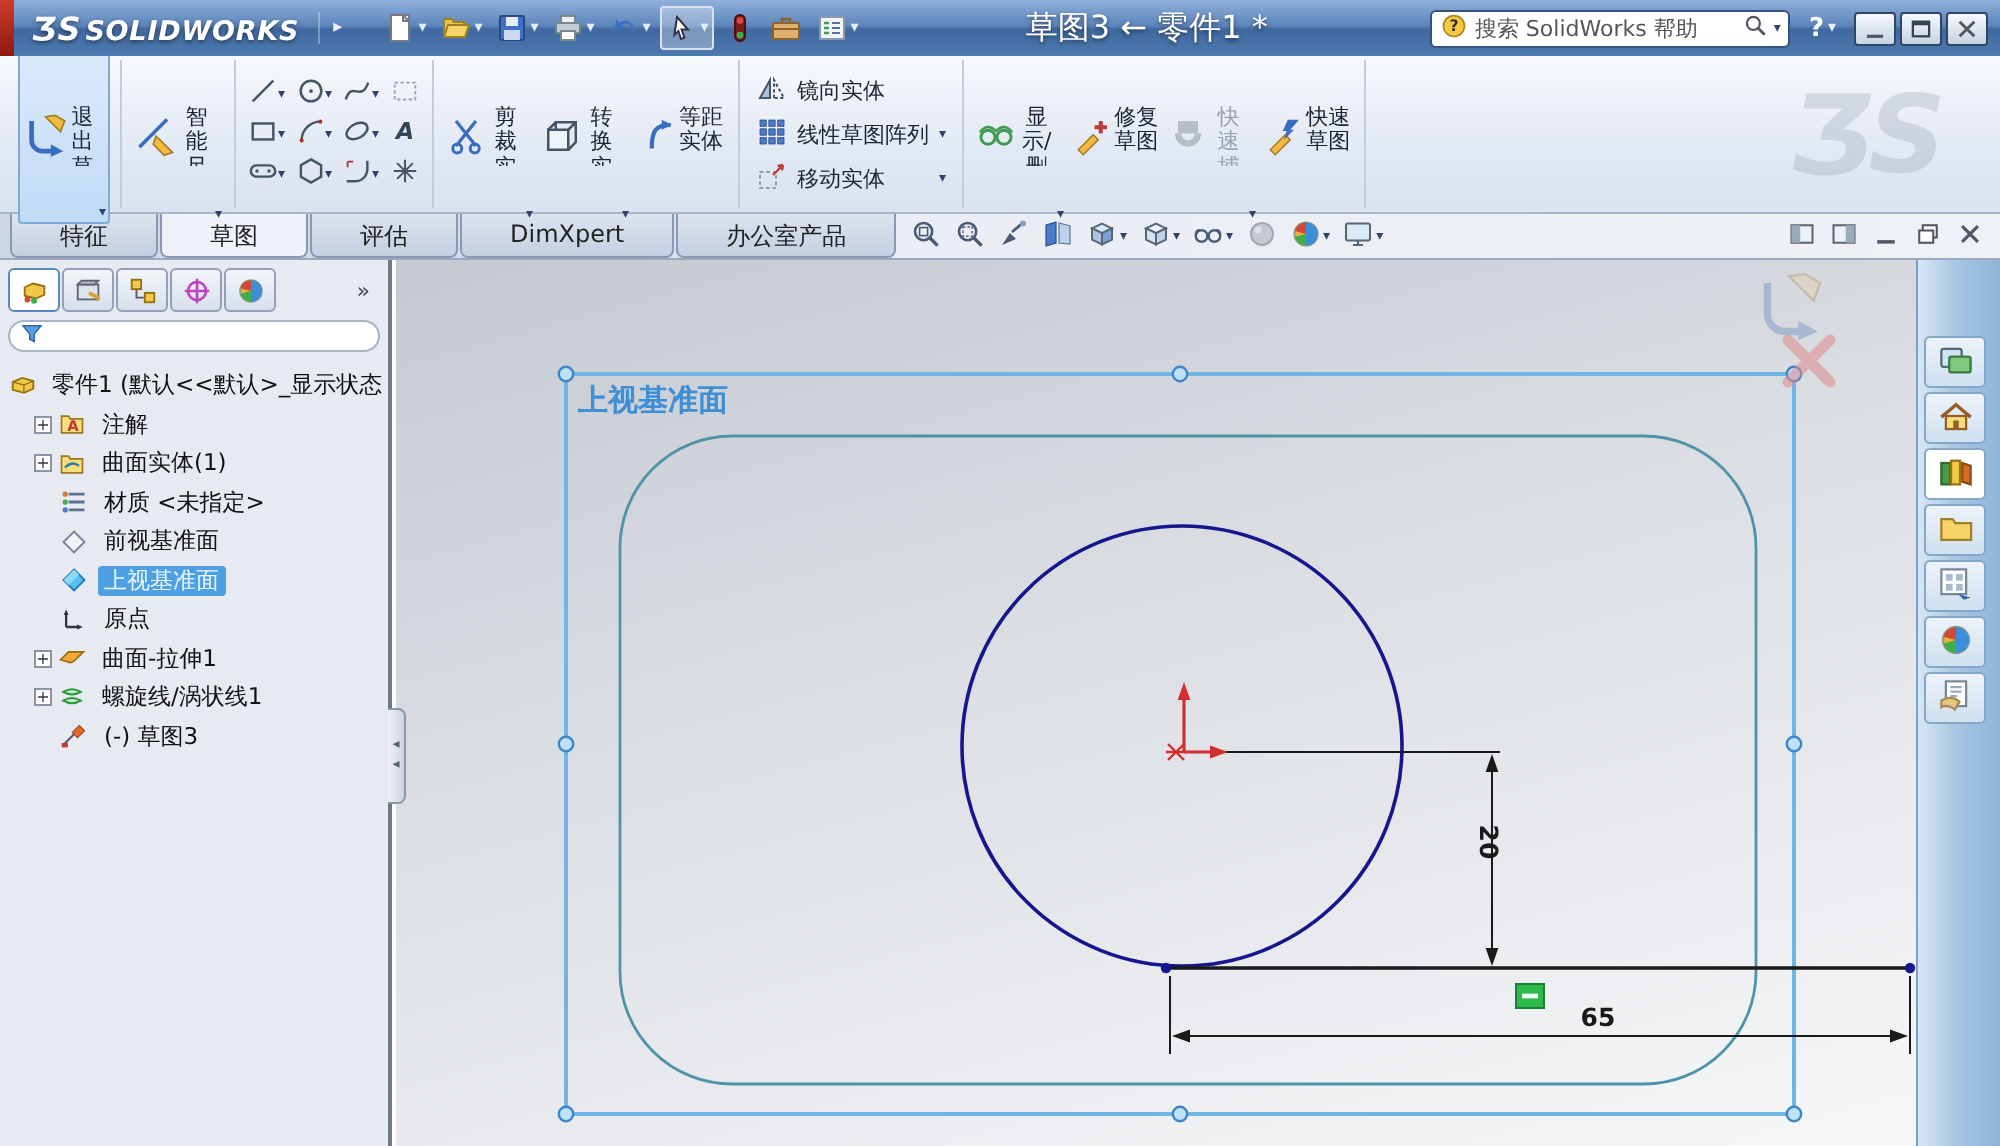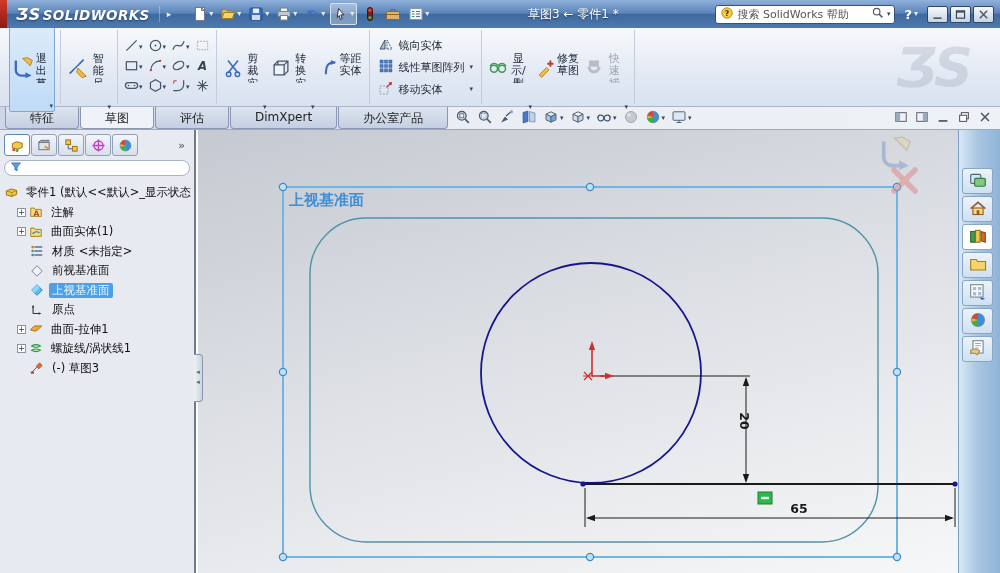--- a/index.html
+++ b/index.html
@@ -10,21 +10,21 @@
  background:linear-gradient(#8fb0da 0%,#5c85bb 46%,#40699e 52%,#4d7ab0 100%)}
 .red-strip{width:7px;height:28px;background:linear-gradient(#d03a2a,#8e1a12);flex:none}
 .brand{color:#fff;font-weight:bold;font-style:italic;font-size:13.5px;letter-spacing:.4px;display:flex;align-items:baseline;gap:2px;padding:0 5px;text-shadow:0 1px 2px rgba(0,0,0,.45);white-space:nowrap}
 .brand .glyph{font-size:16px}
 .menu-arrow{color:#eef;font-size:9px;padding:3px 7px;border-left:1px solid rgba(255,255,255,.3)}
 #std-toolbar{display:flex;align-items:center;gap:3px;margin-left:8px}
 .tbi{display:inline-flex;align-items:center;height:22px;padding:0 2px;border-radius:2px;gap:1px}
 .tbi.boxed{background:rgba(255,255,255,.3);border:1px solid #d8e2ee}
 .dd{color:#33426a;font-size:7px;line-height:1}
 .tbi .dd,.help .dd{color:#e4ecf6;font-size:8px}
-.doc-title{color:#fff;font-size:12px;margin:0 auto;white-space:nowrap;text-shadow:0 1px 2px rgba(0,0,0,.5)}
+.doc-title{color:#fff;font-size:16px;margin:0 auto;white-space:nowrap;text-shadow:0 1px 2px rgba(0,0,0,.5)}
 .search-box{width:180px;height:19px;background:#fff;border:1px solid #35517c;border-radius:3px;display:flex;align-items:center;gap:3px;padding:0 4px;flex:none}
 .search-box .ph{color:#555;flex:1;white-space:nowrap;overflow:hidden}
 .help{color:#fff;font-weight:bold;font-size:13px;display:flex;align-items:center;gap:2px;margin:0 5px}
 .win-controls{display:flex;gap:2px}
 .wbtn{width:21px;height:17px;border-radius:2px;border:1px solid #2f4766;background:linear-gradient(#f6f9fc,#c7d4e3);display:flex;align-items:center;justify-content:center}
 
 #ribbon{position:absolute;top:28px;left:0;right:0;height:79px;display:flex;align-items:stretch;padding:2px 0 2px 4px;z-index:30;
  background:linear-gradient(#f7f9fc,#e4eaf4 55%,#d9e2f0);border-bottom:1px solid #a9b5c9}
 .rgroup{display:flex;align-items:center;padding:0 5px;border-right:1px solid #c3ccdd;gap:2px}
 .rbtn{display:flex;flex-direction:row;align-items:center;width:46px;height:90px;padding:2px 1px 1px;border-radius:2px;text-align:center;line-height:1.18;color:#1c2435}
@@ -374,20 +374,29 @@
     <div class="rbtn disabled">
       <span class="ric">
           <svg width="20" height="20" viewBox="0 0 16 16">
             <rect x="4" y="2" width="8" height="5" fill="#b8bec6"></rect>
             <path d="M4 7 a4 4 0 0 0 8 0" fill="none" stroke="#b8bec6" stroke-width="2.5"></path>
           </svg>
         </span>
       <span class="rlabel">快速捕捉</span>
       <span class="dd">▾</span>
     </div>
+    <div class="rbtn">
+      <span class="ric">
+          <svg width="20" height="20" viewBox="0 0 16 16">
+            <path d="M2.5 13.5 8.5 7.5 10.5 9.5 4.5 15.5Z" fill="#f4b942" stroke="#a07c1e" stroke-width="0.6"></path>
+            <path d="M9.5 1.5 14 1.5 10.5 5.5 12 5.5 8 9.5 9 6 7.5 6Z" fill="#3a6cc0"></path>
+          </svg>
+        </span>
+      <span class="rlabel">快速草图</span>
+    </div>
   </div>
   <div class="watermark">ƷS</div>
 </div>
 
 <div id="tabrow">
   <div id="tabs">
       <div class="tab">特征</div>
       <div class="tab active">草图</div>
       <div class="tab">评估</div>
       <div class="tab">DimXpert</div>

